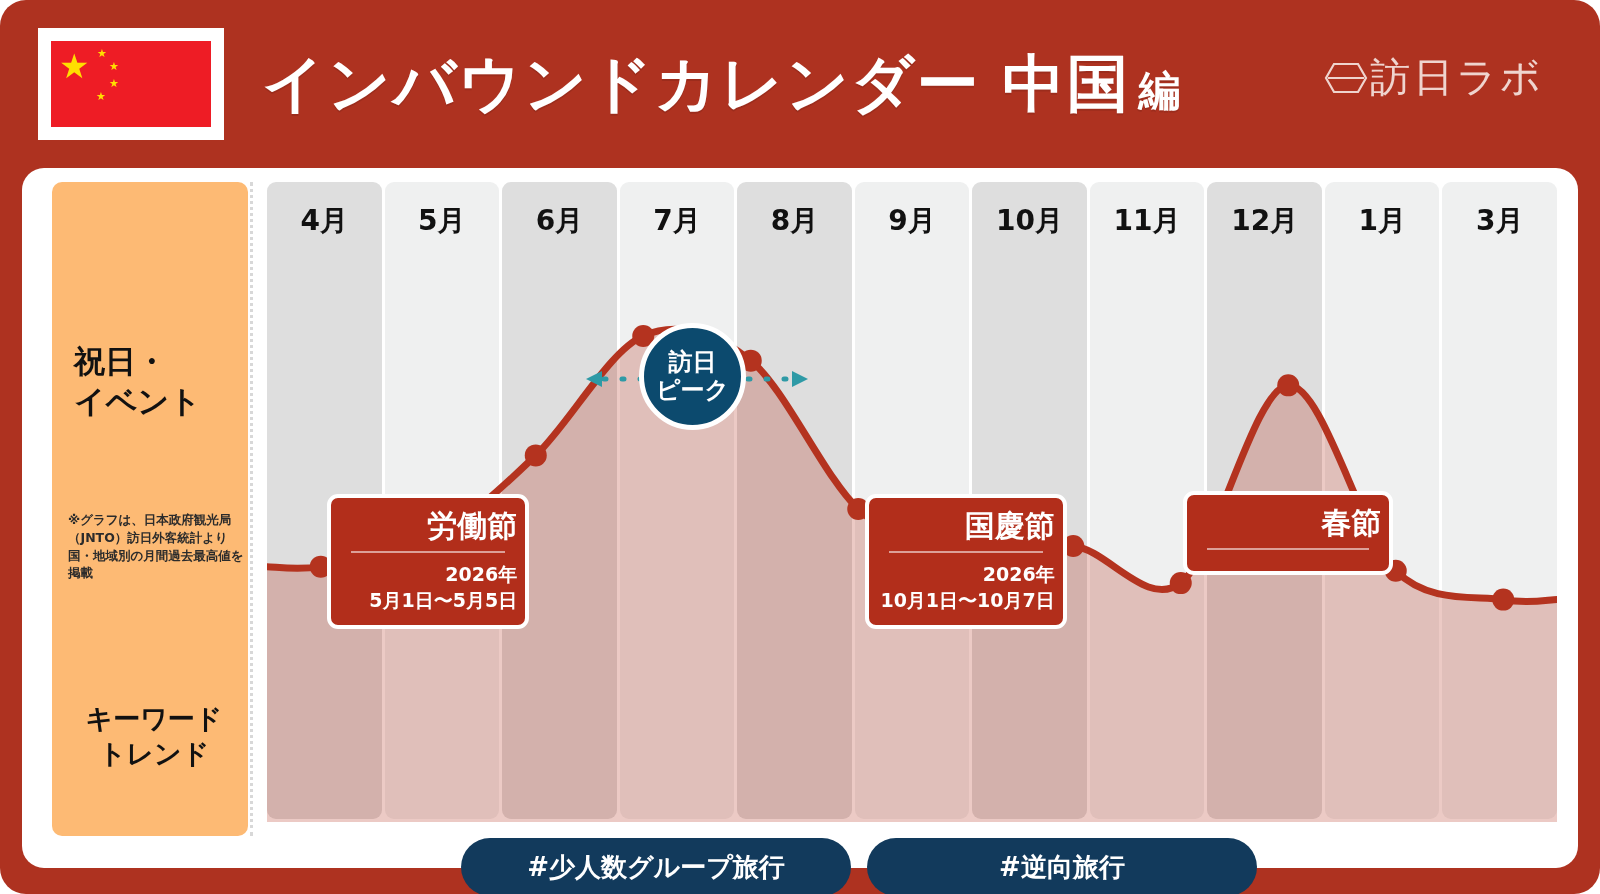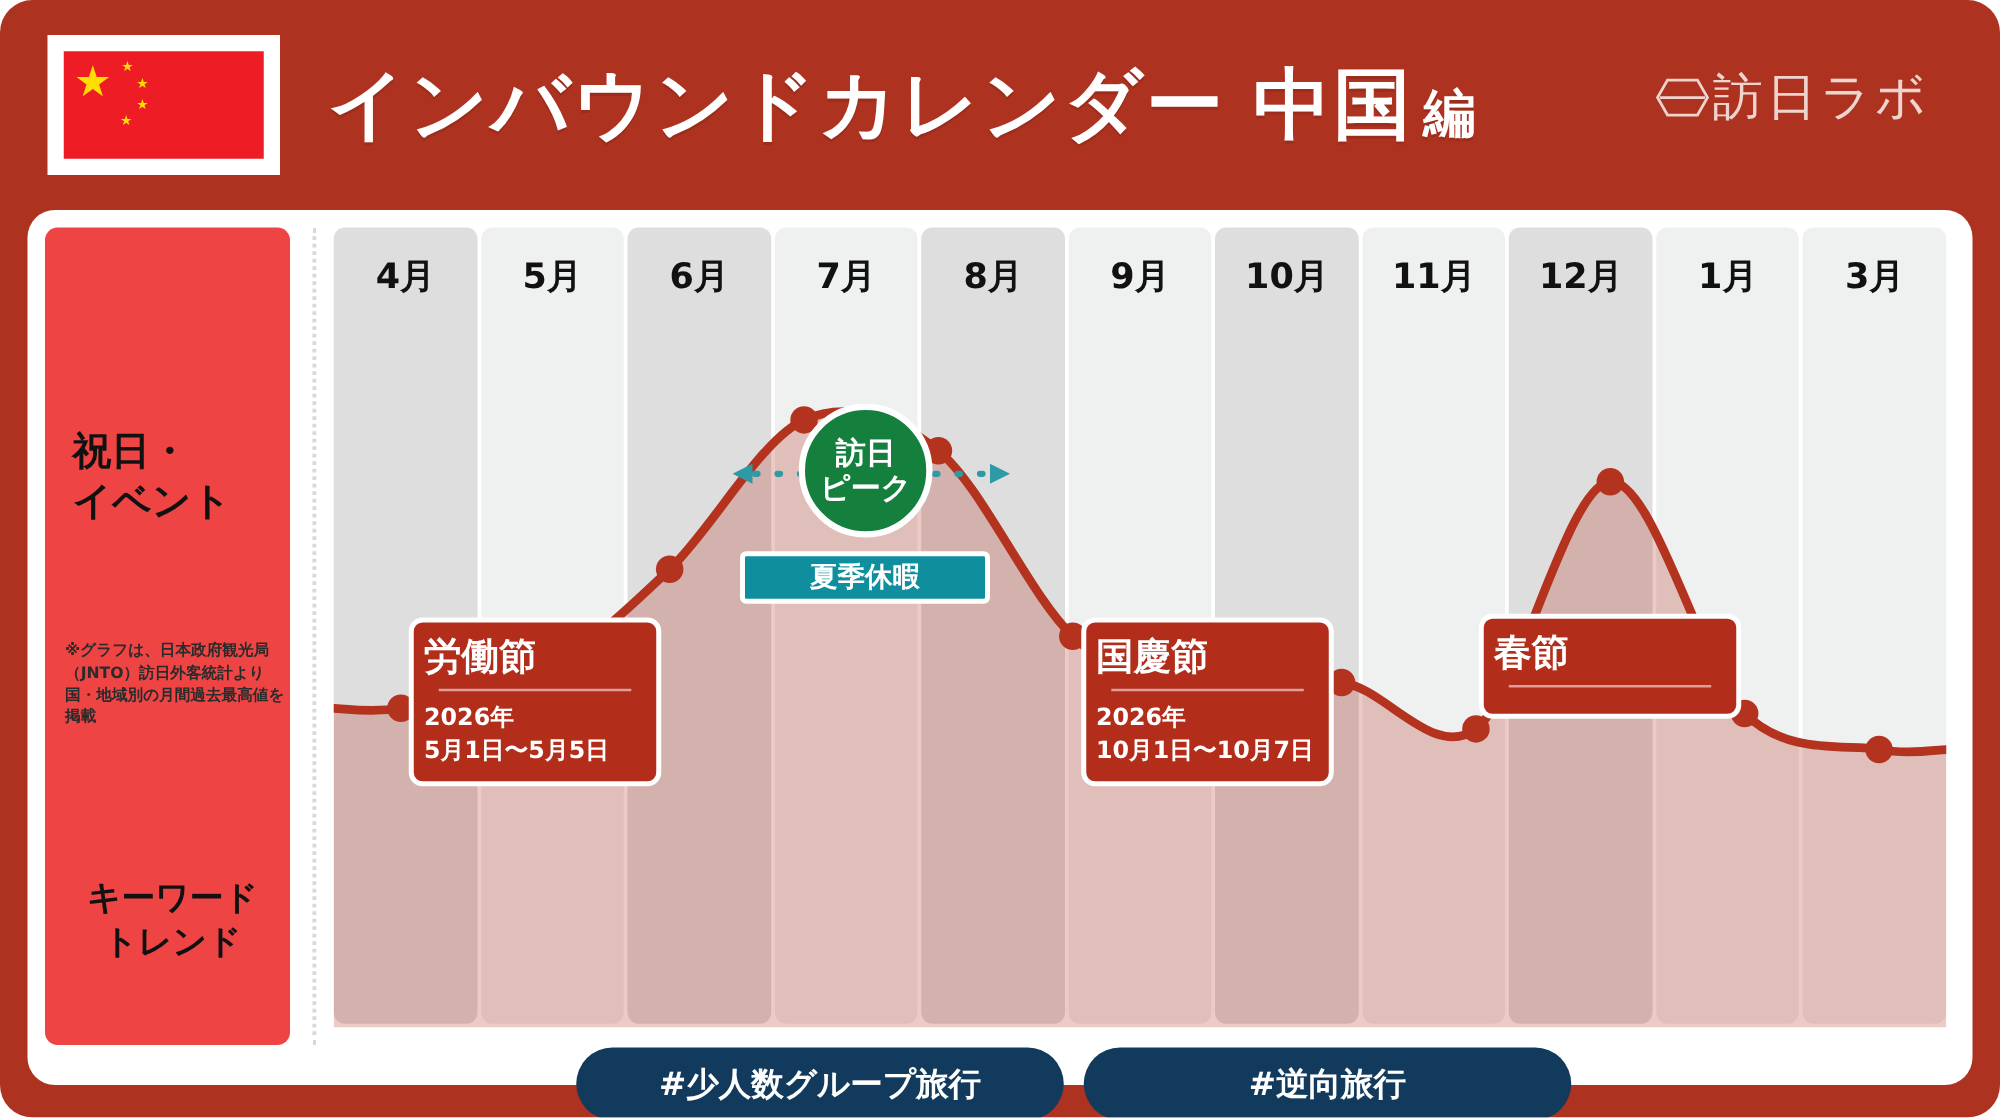--- a/index.html
+++ b/index.html
@@ -74,23 +74,23 @@
   .card {
     position: absolute;
     left: 22px; top: 168px;
     width: 1556px; height: 700px;
     background: #ffffff;
     border-radius: 22px;
   }
 
   
   .labelcol {
-    position: absolute; left: 14px; top: 14px;
+    position: absolute; left: 30px; top: 14px;
     width: 196px; height: 654px;
-    background: #ef4444;
+    background: #fdba74;
     border-radius: 10px;
     padding: 0 14px;
   }
   .lbl-holiday {
     position: absolute; left: 22px; top: 160px;
     color: #111111; font-size: 31px; font-weight: 700;
     line-height: 1.28; white-space: pre-line;
   }
   .lbl-note {
     position: absolute; left: 16px; top: 285px; width: 178px;
@@ -143,21 +143,21 @@
     width: 1290px; height: 640px;
     pointer-events: none;
   }
 
   
   .peak {
     position: absolute;
     left: 372px; top: 141px;
     width: 107px; height: 107px;
     border-radius: 50%;
-    background: #15803d;
+    background: #0c4a6e;
     border: 5px solid #ffffff;
     display: flex; align-items: center; justify-content: center;
     color: #ffffff; font-size: 24px; font-weight: 700;
     line-height: 1.16; text-align: center; white-space: pre-line;
   }
   .peak-arrows {
     position: absolute; left: 305px; top: 185px;
     width: 250px; height: 24px;
   }
   .summer {
@@ -171,21 +171,21 @@
     color: #ffffff; font-size: 22px; font-weight: 700;
   }
 
   
   .evcard {
     position: absolute;
     background: #b22e1b;
     border: 4px solid #ffffff;
     border-radius: 11px;
     color: #ffffff;
-    text-align: left;
+    text-align: right;
     padding: 10px 8px 12px;
   }
   .evcard .ev-title {
     font-size: 30px; font-weight: 700; line-height: 1.18;
     padding-bottom: 8px;
   }
   .evcard .ev-rule {
     height: 2px; background: rgba(255,255,255,0.55);
     margin: 0 12px 9px;
   }
@@ -318,21 +318,20 @@
         </g>
       </svg>
 
       <svg class="peak-arrows" viewBox="0 0 250 24">
         <path d="M14 12 L30 4 L30 20 Z" fill="#2e9aa6"></path>
         <path d="M236 12 L220 4 L220 20 Z" fill="#2e9aa6"></path>
         <line x1="32" y1="12" x2="218" y2="12" stroke="#2e9aa6" stroke-width="5" stroke-linecap="round" stroke-dasharray="2 16"></line>
       </svg>
       <div class="peak">訪日
 ピーク</div>
-      <div class="summer">夏季休暇</div>
 
       <div id="eventcards">
           <div class="evcard" style="width: 202px; left: 60.25px; top: 312px;">
             <div class="ev-title">労働節</div>
             <div class="ev-rule"></div>
             <div class="ev-dates">2026年
 5月1日〜5月5日</div>
           </div>
           <div class="evcard" style="width: 202px; left: 597.75px; top: 312px;">
             <div class="ev-title">国慶節</div>

